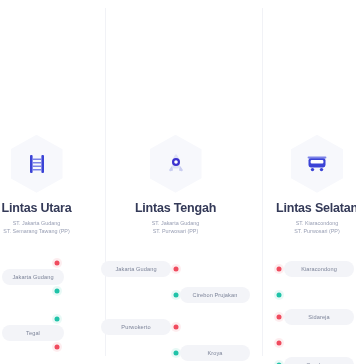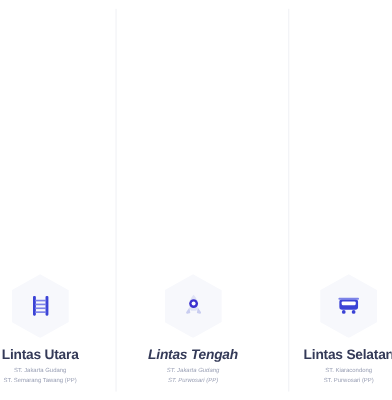--- a/index.html
+++ b/index.html
@@ -14,21 +14,21 @@
     font-family: "Liberation Sans", sans-serif;
     -webkit-font-smoothing: antialiased;
   }
 
   .board {
     position: relative;
     width: 356px;
     height: 364px;
     background: #ffffff;
     display: flex;
-    align-items: flex-end;
+    align-items: center;
     justify-content: space-between;
   }
 
   
   .divider {
     position: absolute;
     top: 8px;
     bottom: 8px;
     width: 1px;
     background: #f1f2f6;
@@ -38,21 +38,21 @@
 
   .column {
     position: relative;
     flex: 0 0 auto;
     display: flex;
     flex-direction: column;
     align-items: center;
     padding-top: 20px;
   }
   .col-left   { width: 105px; margin-left: -16px; }
-  .col-mid    { width: 157px; font-style: italic; }
+  .col-mid    { width: 157px; }
   .col-right  { width: 110px; margin-right: -16px; }
 
   
   .hex-wrap {
     position: relative;
     width: 52px;
     height: 58px;
     display: flex;
     align-items: center;
     justify-content: center;

